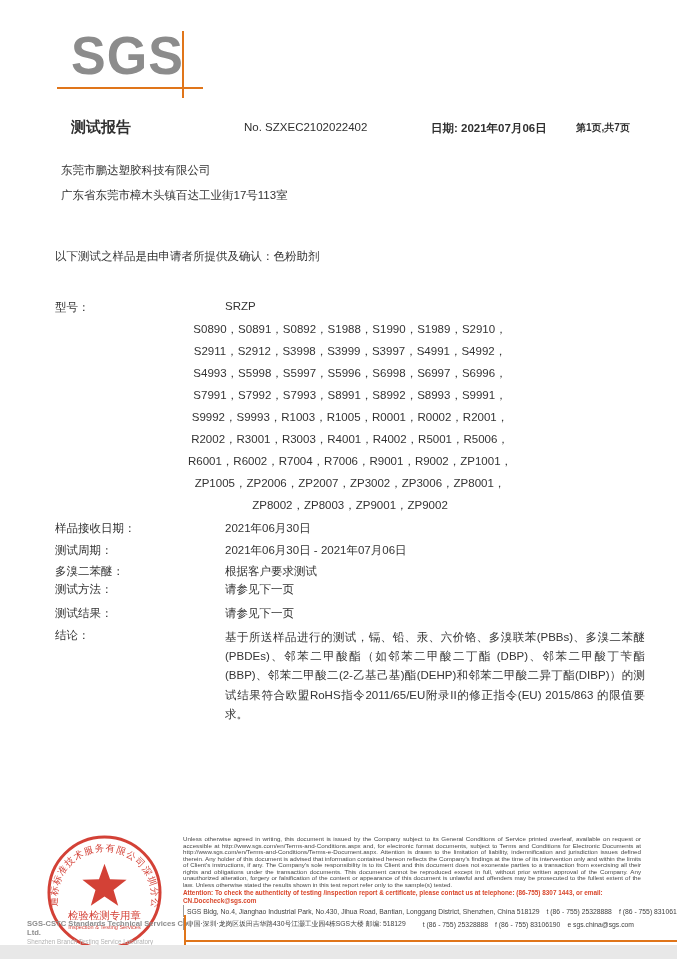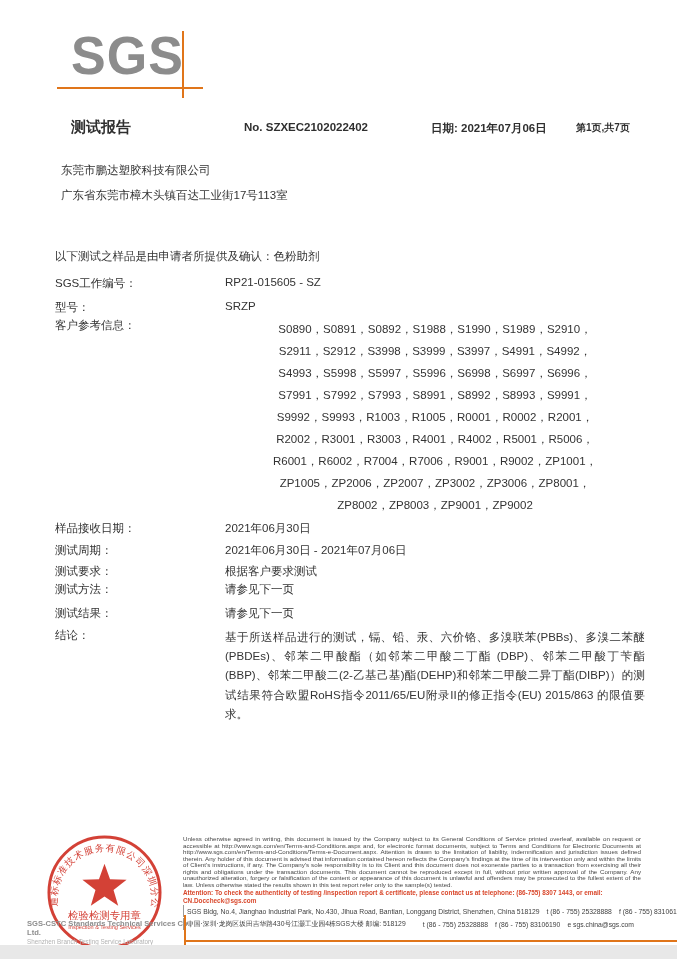--- a/index.html
+++ b/index.html
@@ -13,21 +13,21 @@
   .logo-text{
     position:absolute;left:16px;top:2px;font-size:52px;font-weight:700;
     color:#8c8c8c;letter-spacing:1px;transform:scaleY(1.04);transform-origin:top left;
     line-height:1;
   }
   .logo-vline{position:absolute;left:127px;top:5px;width:2px;height:67px;background:#e0751a;}
   .logo-hline{position:absolute;left:2px;top:61px;width:146px;height:2px;background:#e0751a;}
   
   .header-row{position:absolute;left:55px;top:118px;width:590px;height:22px;margin-left:16px;}
   .report-title{position:absolute;left:0;top:0;font-size:15px;font-weight:700;color:#2f2f2f;}
-  .report-no{position:absolute;left:173px;top:3px;font-size:11.5px;font-weight:700;color:#2f2f2f;}
+  .report-no{position:absolute;left:173px;top:3px;font-size:11.5px;font-weight:400;color:#2f2f2f;}
   .report-date{position:absolute;left:360px;top:3px;font-size:11.5px;font-weight:700;color:#2f2f2f;}
   .report-page{position:absolute;left:505px;top:3px;font-size:10px;font-weight:700;color:#2f2f2f;}
   
   .applicant{position:absolute;left:55px;top:158px;font-size:11.5px;line-height:25px;color:#333;margin-left:6px;}
   
   .sample-statement{position:absolute;left:55px;top:249px;font-size:11.5px;color:#333;}
   
   .field-row{position:absolute;left:55px;width:590px;display:flex;font-size:11.5px;color:#333;}
   .field-label{width:170px;flex:0 0 170px;}
   .field-value{flex:1;}
@@ -68,50 +68,45 @@
     <span class="report-page">第1页,共7页</span>
   </div>
 
   <div class="applicant">
     <div>东莞市鹏达塑胶科技有限公司</div>
     <div>广东省东莞市樟木头镇百达工业街17号113室</div>
   </div>
 
   <div class="sample-statement">以下测试之样品是由申请者所提供及确认：色粉助剂</div>
 
-  <div class="field-row" style="top:276px">
-    <span class="field-label">SGS工作编号：</span>
-    <span class="field-value">RP21-015605 - SZ</span>
-  </div>
   <div class="field-row" style="top:300px">
     <span class="field-label">型号：</span>
     <span class="field-value">SRZP</span>
   </div>
   <div class="field-row" style="top:318px">
-    <span class="field-label">客户参考信息：</span>
     <span class="field-value codes">S0890，S0891，S0892，S1988，S1990，S1989，S2910，
 S2911，S2912，S3998，S3999，S3997，S4991，S4992，
 S4993，S5998，S5997，S5996，S6998，S6997，S6996，
 S7991，S7992，S7993，S8991，S8992，S8993，S9991，
 S9992，S9993，R1003，R1005，R0001，R0002，R2001，
 R2002，R3001，R3003，R4001，R4002，R5001，R5006，
 R6001，R6002，R7004，R7006，R9001，R9002，ZP1001，
 ZP1005，ZP2006，ZP2007，ZP3002，ZP3006，ZP8001，
 ZP8002，ZP8003，ZP9001，ZP9002</span>
   </div>
   <div class="field-row" style="top:521px">
     <span class="field-label">样品接收日期：</span>
     <span class="field-value">2021年06月30日</span>
   </div>
   <div class="field-row" style="top:543px">
     <span class="field-label">测试周期：</span>
     <span class="field-value">2021年06月30日 - 2021年07月06日</span>
   </div>
   <div class="field-row" style="top:564px">
-    <span class="field-label">测试要求：</span>
+    <span class="field-label">多溴二苯醚：</span>
     <span class="field-value">根据客户要求测试</span>
   </div>
   <div class="field-row" style="top:582px">
     <span class="field-label">测试方法：</span>
     <span class="field-value">请参见下一页</span>
   </div>
   <div class="field-row" style="top:606px">
     <span class="field-label">测试结果：</span>
     <span class="field-value">请参见下一页</span>
   </div>

